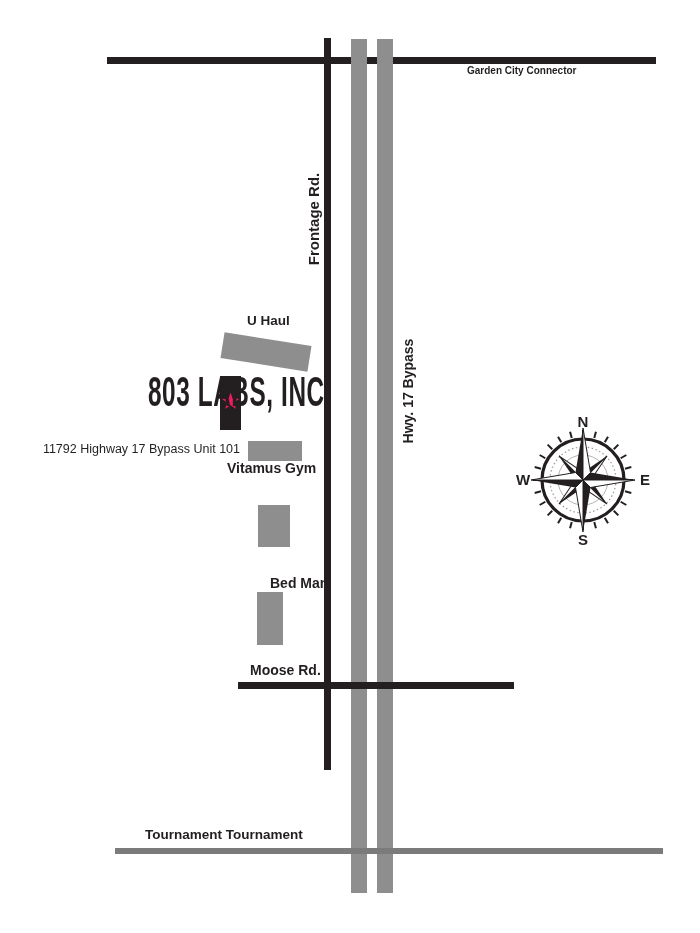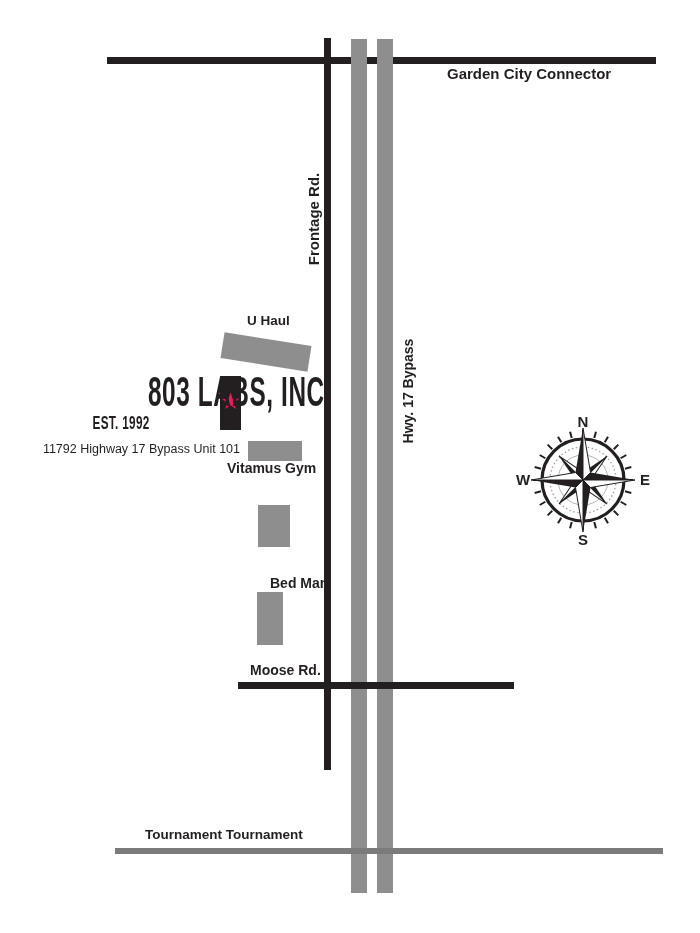--- a/index.html
+++ b/index.html
@@ -6,21 +6,21 @@
   .map{
     position:relative;width:700px;height:933px;background:#ffffff;overflow:hidden;
     font-family:"Liberation Sans",sans-serif;color:var(--ink,#231f20);
   }
   .road-black{position:absolute;background:var(--ink,#231f20);}
   .road-gray{position:absolute;background:var(--gray-road,#8e8e8e);}
   .road-gray-dark{position:absolute;background:var(--gray-road-dark,#7b7b7b);}
   .bldg{position:absolute;background:var(--gray-road,#8e8e8e);}
   .bldg-black{position:absolute;background:var(--ink,#231f20);}
   .lbl{position:absolute;font-weight:bold;white-space:nowrap;color:var(--ink,#231f20);}
-  .lbl-13{font-size:15px;}
+  .lbl-13{font-size:10px;margin-left:20px;}
   .lbl-135{font-size:13.5px;}
   .lbl-14{font-size:14px;}
   .lbl-15{font-size:15px;}
   .vlabel{position:absolute;font-weight:bold;white-space:nowrap;
           transform:translate(-50%,-50%) rotate(-90deg);color:var(--ink,#231f20);}
   .logo-line{position:absolute;left:0;text-align:right;white-space:nowrap;color:var(--ink,#231f20);}
   .logo-title-box{top:371px;width:207px;font-weight:bold;font-size:42px;line-height:1;padding-left:20px;}
   .logo-title-box .squeeze{display:inline-block;transform:scaleX(0.58);transform-origin:100% 50%;letter-spacing:1px;}
   .logo-est-box{top:413px;left:21px;width:200px;text-align:center;font-weight:bold;font-size:19px;line-height:1;}
   .logo-est-box .squeeze{display:inline-block;transform:scaleX(0.62);transform-origin:50% 50%;letter-spacing:0.5px;}
@@ -64,23 +64,20 @@
   <div class="bldg" style="left:258px;top:505px;width:32px;height:42px;"></div>
 
   <span class="lbl lbl-14" style="left:243px;top:575px;margin-left:27px;">Bed Man</span>
   <div class="bldg" style="left:257px;top:592px;width:26px;height:53px;"></div>
 
   <div class="bldg-black" style="left:220px;top:376px;width:21px;height:54px;"></div>
   <span class="star">★</span>
 
   <div class="logo-line logo-title-box">
     <span class="squeeze">803 LABS, INC</span>
-  </div>
-  <div class="logo-line logo-est-box">
-    <span class="squeeze">EST. 1992</span>
   </div>
   <div class="logo-line addr addr1">11792 Highway 17 Bypass Unit 101</div>
 
   <div class="compass-wrap">
     <svg width="140" height="140" viewBox="0 0 140 140">
       <circle cx="70" cy="70" r="41" fill="none" stroke="#231f20" stroke-width="3.2"></circle>
       <circle cx="70" cy="70" r="33" fill="none" stroke="#9a9a9a" stroke-width="1.2" stroke-dasharray="1.5 2.5"></circle>
       <circle cx="70" cy="70" r="25" fill="none" stroke="#b5b5b5" stroke-width="1"></circle>
       <g stroke="#231f20" stroke-width="2">
           <line x1="70" y1="26.5" x2="70" y2="20" transform="rotate(0 70 70)"></line>

